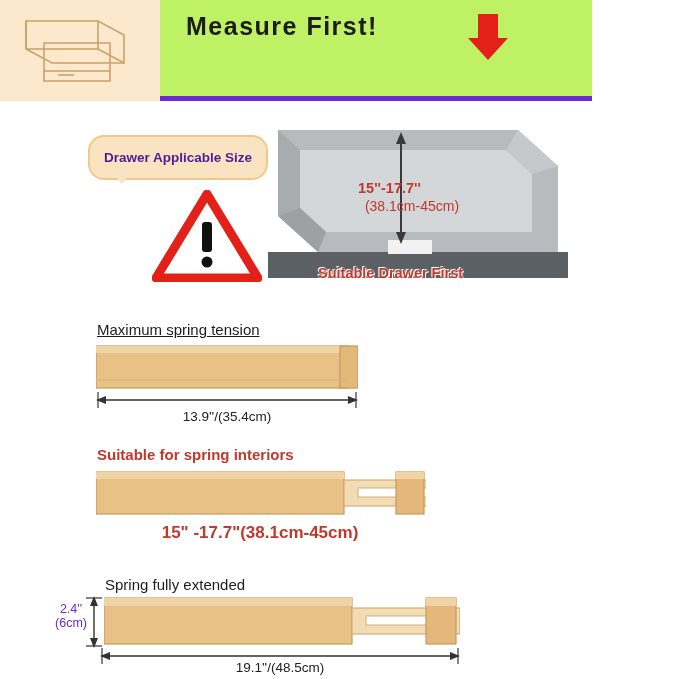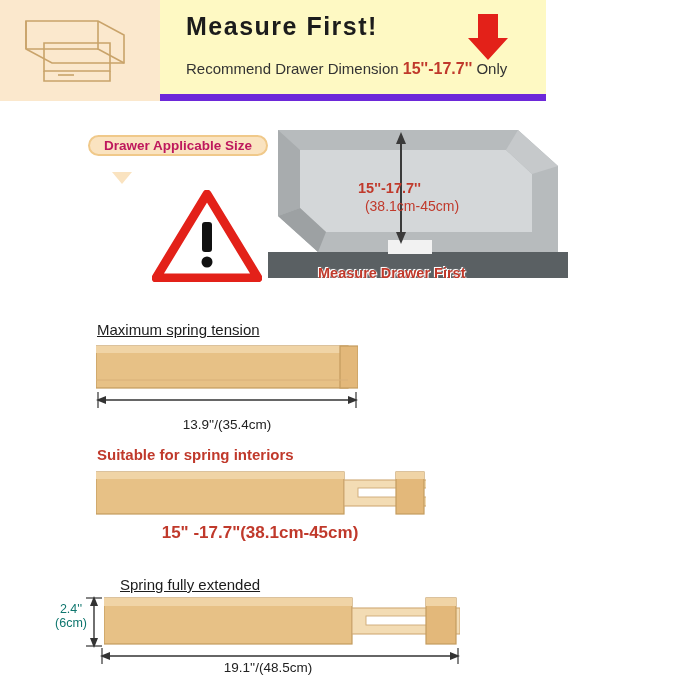--- a/index.html
+++ b/index.html
@@ -7,23 +7,23 @@
   body {
     width: 679px; height: 679px;
     background: #ffffff;
     font-family: "Liberation Sans", sans-serif;
     position: relative;
     overflow: hidden;
   }
 
   
   .header {
-    position: absolute; left:0; top:0; width:546px; height:101px;
-    background: #fef9c3;
-    border-bottom: 7px solid #6d28d9;
+    position: absolute; left:0; top:0; width:592px; height:101px;
+    background: #bef264;
+    border-bottom: 5px solid #6d28d9;
   }
   .header-left {
     position:absolute; left:0; top:0; width:160px; height:101px;
     background:#fbe8cd;
   }
   .drawer-sketch { position:absolute; left:14px; top:13px; }
   .header-title {
     position:absolute; left:186px; top:12px;
     font-size:25px; font-weight:bold; color:#1c1c1c;
     letter-spacing:1.5px;
@@ -36,22 +36,22 @@
   .arrow-down {
     position:absolute; left:466px; top:12px; width:44px; height:50px;
   }
 
   
   .pill {
     position:absolute; left:88px; top:135px;
     background:#fae3c0;
     border:2px solid #f0c98a;
     border-radius:16px;
-    padding:1px 14px;
-    font-size:13.5px; font-weight:bold; color:#be185d;
+    padding:13px 14px;
+    font-size:13.5px; font-weight:bold; color:#4c1d95;
   }
   .pill-tail {
     position:absolute; left:112px; top:172px;
     width:0;height:0;border-left:10px solid transparent;border-right:10px solid transparent;
     border-top:12px solid #fae3c0;
   }
 
   
   .warn { position:absolute; left:152px; top:190px; }
 
@@ -76,21 +76,21 @@
     position:absolute; font-size:15px; color:#1c1c1c;
   }
   .row-title.red { color:#c0392b; font-weight:bold; }
   .row-caption {
     position:absolute; font-size:13.5px; color:#222; text-align:center;
   }
   .row-caption.big {
     font-size:17px; font-weight:bold; color:#c0392b;
   }
   .side-cap {
-    position:absolute; font-size:12.5px; color:#0f766e; text-align:center; line-height:14px;
+    position:absolute; font-size:12.5px; color:#6d28d9; text-align:center; line-height:14px;
   }
 
   .bottom-rule {
     position:absolute; left:0; top:676px; width:679px; height:3px; background:#ffffff;
   }
 </style>
 </head>
 <body>
 
 <div class="header">
@@ -103,23 +103,20 @@
         <path d="M12 36 L84 36"></path>
         <path d="M30 30 L96 30 L96 58 L30 58 Z" stroke="#c9a36a"></path>
         <path d="M30 58 L30 68 L96 68 L96 58"></path>
         <path d="M44 62 L60 62"></path>
       </g>
     </svg>
   </div>
 
   <div class="header-title">Measure First!</div>
 
-  <div class="header-sub">
-    <span>Recommend Drawer Dimension </span><span class="hl">15''-17.7''</span><span> Only</span>
-  </div>
 
   <svg class="arrow-down" viewBox="0 0 44 50">
     <polygon points="12,2 32,2 32,26 42,26 22,48 2,26 12,26" fill="#e32119"></polygon>
   </svg>
 </div>
 
 <div class="pill">
   <span>Drawer Applicable Size</span>
 </div>
 <div class="pill-tail"></div>
@@ -146,58 +143,58 @@
 
   <g stroke="#3a3a3a" stroke-width="2">
     <line x1="133" y1="18" x2="133" y2="118"></line>
   </g>
   <polygon points="133,12 128,24 138,24" fill="#3a3a3a"></polygon>
   <polygon points="133,124 128,112 138,112" fill="#3a3a3a"></polygon>
 </svg>
 
 <div class="dim-main">15''-17.7''</div>
 <div class="dim-sub">(38.1cm-45cm)</div>
-<div class="drawer-label">Measure Drawer First</div>
+<div class="drawer-label">Suitable Drawer First</div>
 
 <div class="row-title" style="left:97px; top:321px;text-decoration:underline;">Maximum spring tension</div>
 
 <svg style="position:absolute;left:96px;top:344px;" width="262" height="50" viewBox="0 0 262 50">
   <rect x="0" y="2" width="252" height="42" fill="#e7c186" stroke="#c49b5e" stroke-width="1.2"></rect>
   <rect x="0" y="2" width="252" height="7" fill="#f0d4a6"></rect>
   <rect x="244" y="2" width="18" height="42" fill="#e3b87a" stroke="#c49b5e" stroke-width="1.2"></rect>
   <line x1="0" y1="36" x2="252" y2="36" stroke="#d9b078" stroke-width="1"></line>
 </svg>
 
 <svg style="position:absolute;left:96px;top:392px;" width="262" height="16" viewBox="0 0 262 16">
   <line x1="4" y1="8" x2="258" y2="8" stroke="#333" stroke-width="1.4"></line>
   <polygon points="0,8 10,4 10,12" fill="#333"></polygon>
   <polygon points="262,8 252,4 252,12" fill="#333"></polygon>
   <line x1="2" y1="0" x2="2" y2="16" stroke="#333" stroke-width="1.2"></line>
   <line x1="260" y1="0" x2="260" y2="16" stroke="#333" stroke-width="1.2"></line>
 </svg>
 
-<div class="row-caption" style="left:96px; top:409px; width:262px;margin-top:8px;">13.9''/(35.4cm)</div>
+<div class="row-caption" style="left:96px; top:409px; width:262px;">13.9''/(35.4cm)</div>
 
 <div class="row-title red" style="left:97px; top:446px;">Suitable for spring interiors</div>
 
 <svg style="position:absolute;left:96px;top:468px;" width="330" height="52" viewBox="0 0 330 52">
 
   <rect x="0" y="4" width="248" height="42" fill="#e7c186" stroke="#c49b5e" stroke-width="1.2"></rect>
   <rect x="0" y="4" width="248" height="7" fill="#f0d4a6"></rect>
 
   <rect x="248" y="12" width="112" height="26" fill="#f3dcb4" stroke="#cfa975" stroke-width="1.1"></rect>
   <rect x="262" y="20" width="72" height="9" fill="#ffffff" stroke="#cfa975" stroke-width="0.9"></rect>
 
   <rect x="300" y="4" width="28" height="42" fill="#e3b87a" stroke="#c49b5e" stroke-width="1.2"></rect>
   <rect x="300" y="4" width="28" height="7" fill="#f0d4a6"></rect>
 </svg>
 
 <div class="row-caption big" style="left:70px; top:523px; width:380px;">15" -17.7"(38.1cm-45cm)</div>
 
-<div class="row-title" style="left:120px; top:576px;text-decoration:underline;">Spring fully extended</div>
+<div class="row-title" style="left:105px; top:576px;">Spring fully extended</div>
 
 <div class="side-cap" style="left:46px; top:602px; width:50px;">
   <div>2.4''</div>
   <div>(6cm)</div>
 </div>
 
 <svg style="position:absolute;left:86px;top:596px;" width="16" height="52" viewBox="0 0 16 52">
   <line x1="8" y1="4" x2="8" y2="48" stroke="#333" stroke-width="1.4"></line>
   <polygon points="8,0 4,10 12,10" fill="#333"></polygon>
   <polygon points="8,52 4,42 12,42" fill="#333"></polygon>
@@ -215,15 +212,15 @@
 </svg>
 
 <svg style="position:absolute;left:100px;top:648px;" width="360" height="16" viewBox="0 0 360 16">
   <line x1="4" y1="8" x2="356" y2="8" stroke="#333" stroke-width="1.4"></line>
   <polygon points="0,8 10,4 10,12" fill="#333"></polygon>
   <polygon points="360,8 350,4 350,12" fill="#333"></polygon>
   <line x1="2" y1="0" x2="2" y2="16" stroke="#333" stroke-width="1.2"></line>
   <line x1="358" y1="0" x2="358" y2="16" stroke="#333" stroke-width="1.2"></line>
 </svg>
 
-<div class="row-caption" style="left:88px; top:660px; width:360px;">19.1''/(48.5cm)</div>
+<div class="row-caption" style="left:100px; top:660px; width:360px;">19.1''/(48.5cm)</div>
 
 <div class="bottom-rule"></div>
 
 </body></html>

